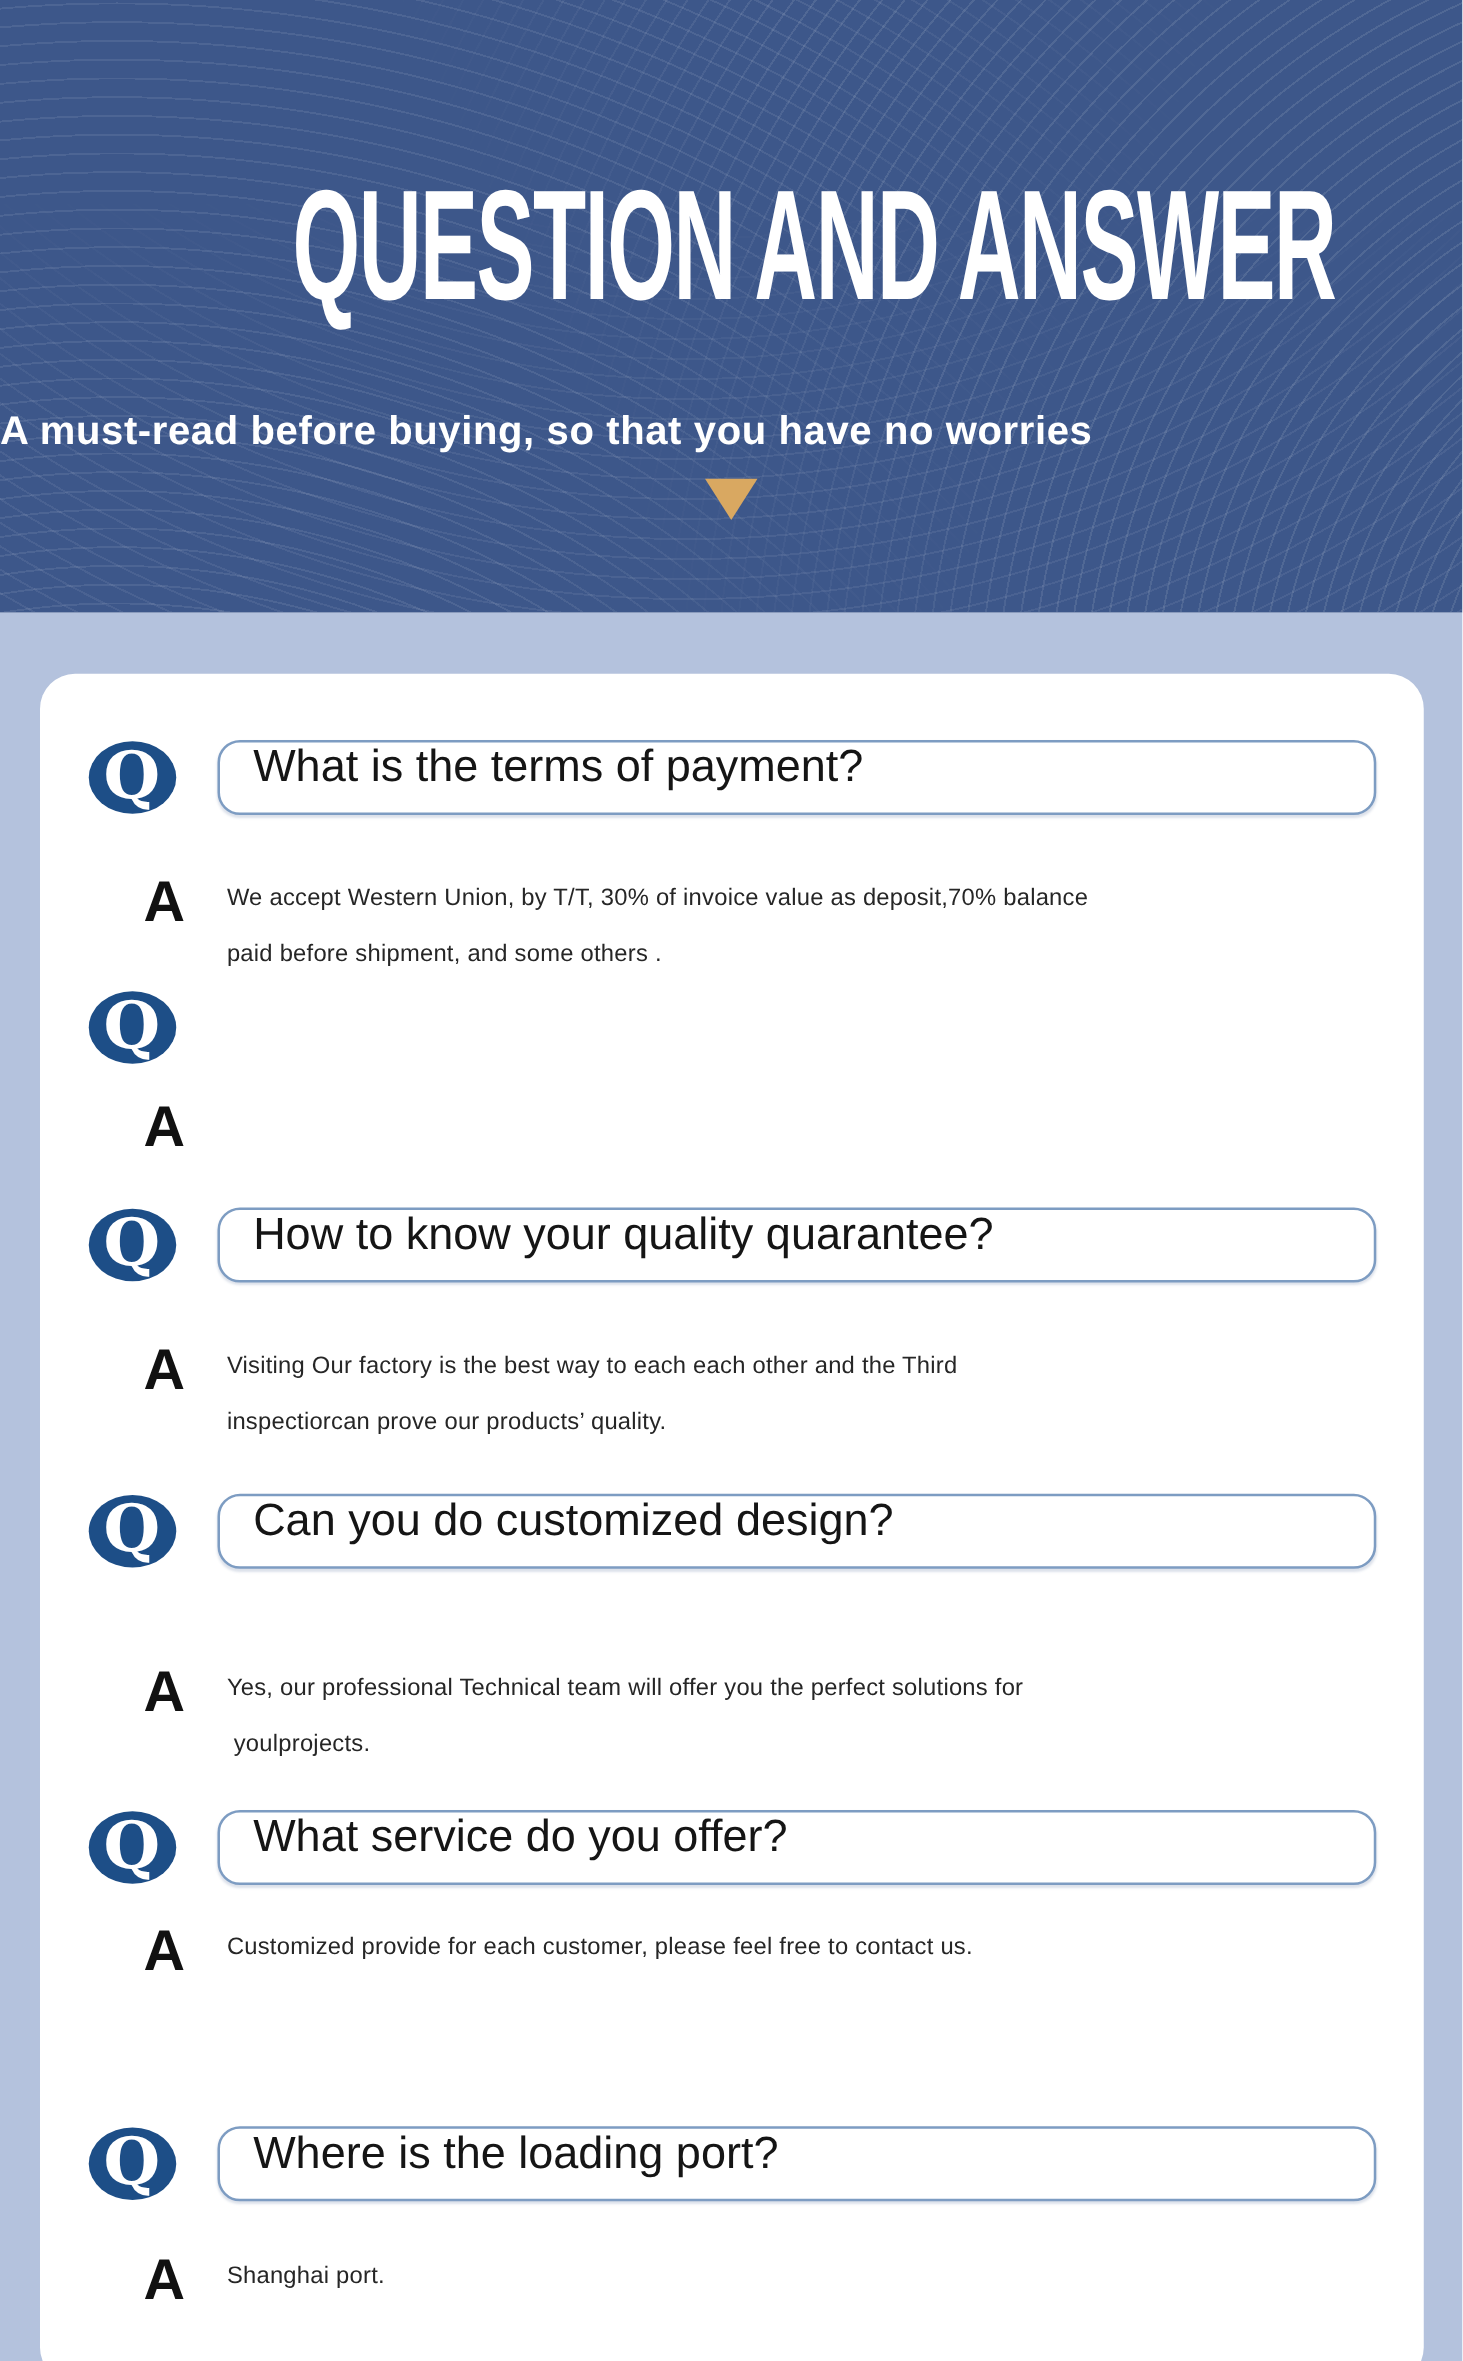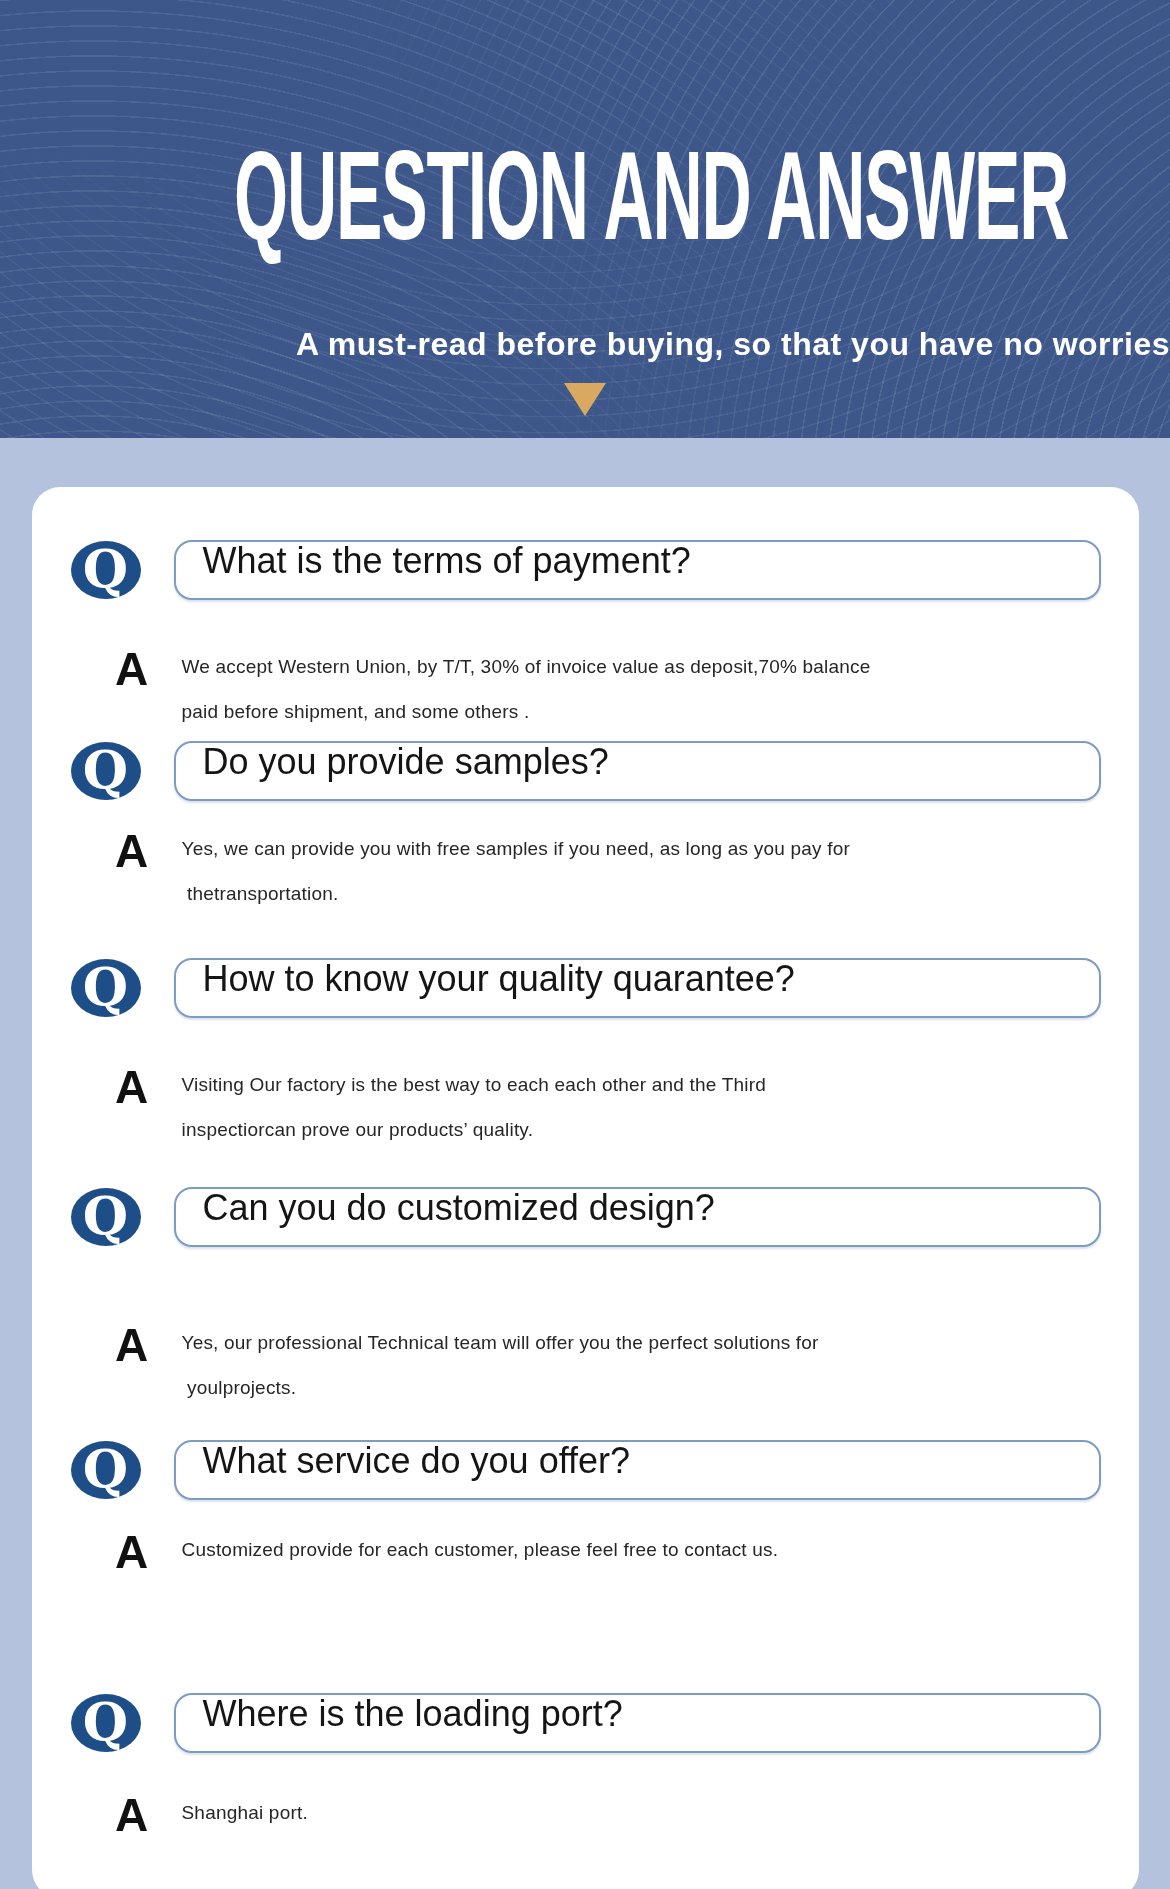--- a/index.html
+++ b/index.html
@@ -19,24 +19,24 @@
     width:1170px;
     background:#ffffff;
     font-family:"Liberation Sans", sans-serif;
     -webkit-font-smoothing:antialiased;
   }
   .page{width:1170px;}
 
   
   .hdr{
     position:relative;
-    height:438px;
+    height:490px;
     background:var(--header-bg);
     overflow:hidden;
-    text-align:right;
+    text-align:left;
   }
   .hdr-deco{position:absolute;inset:0;pointer-events:none;}
   
   .hdr-deco-a{
     background:repeating-radial-gradient(circle 900px at 8% 215%,
       rgba(255,255,255,0.085) 0 1.5px, rgba(255,255,255,0) 1.5px 15px);
     -webkit-mask-image:linear-gradient(115deg,#000 45%,transparent 72%);
     mask-image:linear-gradient(115deg,#000 45%,transparent 72%);
   }
   
@@ -199,30 +199,23 @@
                 <div class="a-line">paid before shipment, and some others .</div>
               </div>
     </div>
   </article>
 
   <article class="qa-item">
     <div class="q-row">
       <span class="q-badge">
         <span class="q-glyph">Q</span>
       </span>
-      <div class="q-box">
-        <span class="q-text">Do you provide samples?</span>
-      </div>
-    </div>
-    <div class="a-row">
-      <span class="a-glyph">A</span>
-      <div class="a-text">
-                <div class="a-line">Yes, we can provide you with free samples if you need, as long as you pay for</div>
-                <div class="a-line"> thetransportation.</div>
-              </div>
+    </div>
+    <div class="a-row">
+      <span class="a-glyph">A</span>
     </div>
   </article>
 
   <article class="qa-item">
     <div class="q-row">
       <span class="q-badge">
         <span class="q-glyph">Q</span>
       </span>
       <div class="q-box">
         <span class="q-text">How to know your quality quarantee?</span>

